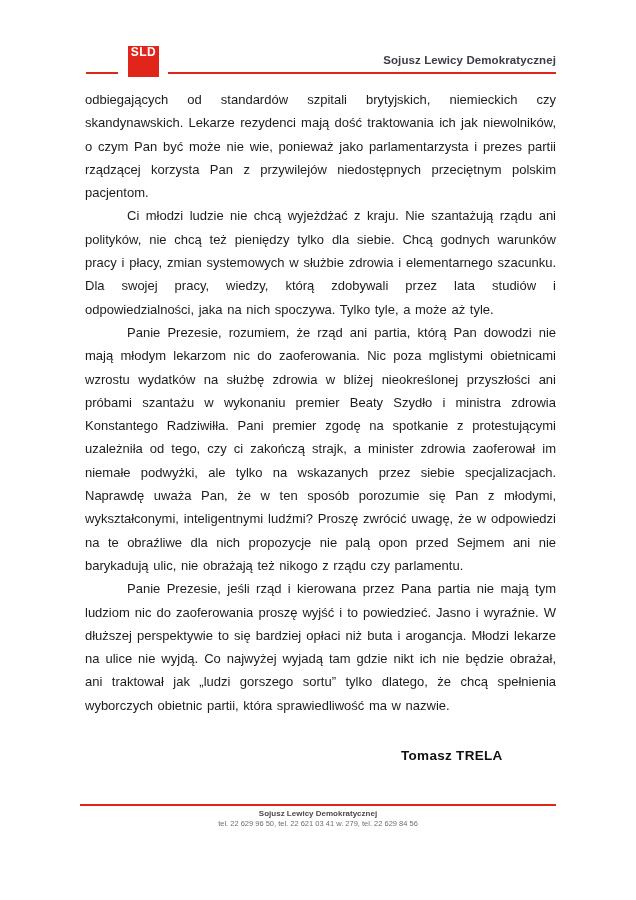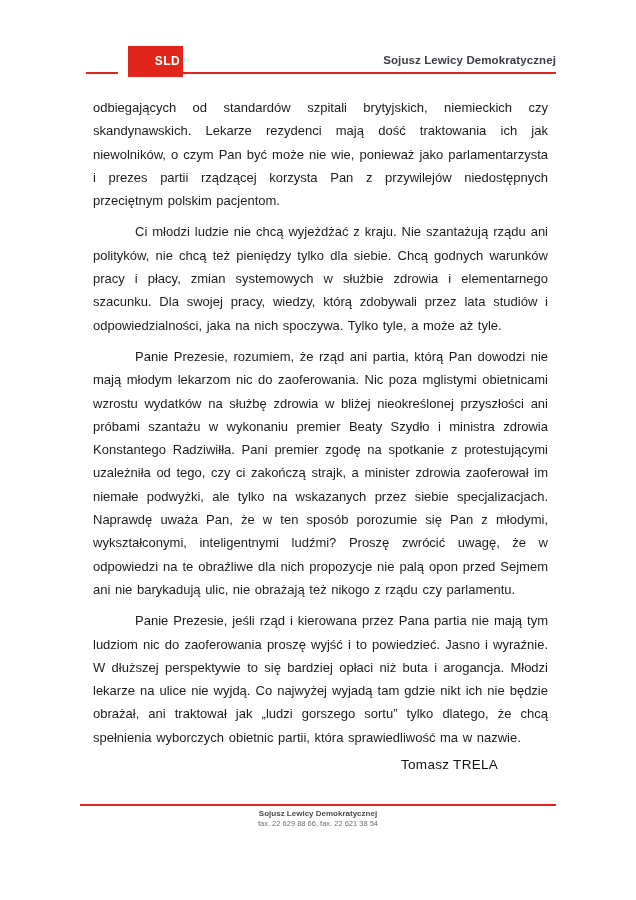--- a/index.html
+++ b/index.html
@@ -13,21 +13,21 @@
   .page { position:absolute; inset:0; }
 
   
   .lh-dash {
     position:absolute; left:86px; top:72px;
     width:32px; height:2px; background:var(--red);
   }
   .lh-logo {
     position:absolute; left:128px; top:46px;
     width:31px; height:31px; background:var(--red);
-    display:flex; align-items:center; justify-content:center;padding-left:24px;
+    display:flex; align-items:flex-start; justify-content:center;
   }
   .lh-logo span {
     color:#ffffff; font-weight:bold; font-size:12px;
     letter-spacing:0.5px; line-height:1; padding-bottom:2px;
   }
   .lh-rule {
     position:absolute; left:168px; top:72px;
     width:388px; height:2px; background:var(--red);
   }
   .lh-org {
@@ -35,30 +35,31 @@
     font-size:11.5px; font-weight:600; color:#3c3c44;
     letter-spacing:0.1px;
   }
 
   
   .content {
     position:absolute; left:85px; top:88px; width:471px;
     color:#1c1c1c;
   }
   .content p {
-    margin:8px;
+    margin:0;
     font-size:13px; line-height:23.3px;
     text-align:justify;
     word-spacing:1px;
   }
   .content p.indent { text-indent:42px; }
 
   .signature {
+    margin-top:31px;
     padding-left:316px;
-    font-size:13.5px; font-weight:normal; color:#111;
+    font-size:13.5px; font-weight:bold; color:#111;
     letter-spacing:0.3px;
   }
 
   
   .footer-rule {
     position:absolute; left:80px; top:804px;
     width:476px; height:2px; background:var(--red);
   }
   .footer-text {
     position:absolute; left:80px; top:809px; width:476px;
@@ -88,17 +89,17 @@
     <p class="indent">Ci młodzi ludzie nie chcą wyjeżdżać z kraju. Nie szantażują rządu ani polityków, nie chcą też pieniędzy tylko dla siebie. Chcą godnych warunków pracy i płacy, zmian systemowych w służbie zdrowia i elementarnego szacunku. Dla swojej pracy, wiedzy, którą zdobywali przez lata studiów i odpowiedzialności, jaka na nich spoczywa. Tylko tyle, a może aż tyle.</p>
     <p class="indent">Panie Prezesie, rozumiem, że rząd ani partia, którą Pan dowodzi nie mają młodym lekarzom nic do zaoferowania. Nic poza mglistymi obietnicami wzrostu wydatków na służbę zdrowia w bliżej nieokreślonej przyszłości ani próbami szantażu w wykonaniu premier Beaty Szydło i ministra zdrowia Konstantego Radziwiłła. Pani premier zgodę na spotkanie z protestującymi uzależniła od tego, czy ci zakończą strajk, a minister zdrowia zaoferował im niemałe podwyżki, ale tylko na wskazanych przez siebie specjalizacjach. Naprawdę uważa Pan, że w ten sposób porozumie się Pan z młodymi, wykształconymi, inteligentnymi ludźmi? Proszę zwrócić uwagę, że w odpowiedzi na te obraźliwe dla nich propozycje nie palą opon przed Sejmem ani nie barykadują ulic, nie obrażają też nikogo z rządu czy parlamentu.</p>
     <p class="indent">Panie Prezesie, jeśli rząd i kierowana przez Pana partia nie mają tym ludziom nic do zaoferowania proszę wyjść i to powiedzieć. Jasno i wyraźnie. W dłuższej perspektywie to się bardziej opłaci niż buta i arogancja. Młodzi lekarze na ulice nie wyjdą. Co najwyżej wyjadą tam gdzie nikt ich nie będzie obrażał, ani traktował jak „ludzi gorszego sortu” tylko dlatego, że chcą spełnienia wyborczych obietnic partii, która sprawiedliwość ma w nazwie.</p>
     <div class="signature">Tomasz TRELA</div>
   </main>
 
   <footer>
     <div class="footer-rule"></div>
     <div class="footer-text">
       <div class="f-org">Sojusz Lewicy Demokratycznej</div>
-      <div>fax. 22 629 88 66, fax. 22 621 38 54</div>
+      <div>tel. 22 629 96 50, tel. 22 621 03 41 w. 279, tel. 22 629 84 56</div>
     </div>
   </footer>
 
 </div>
 
 </body></html>

